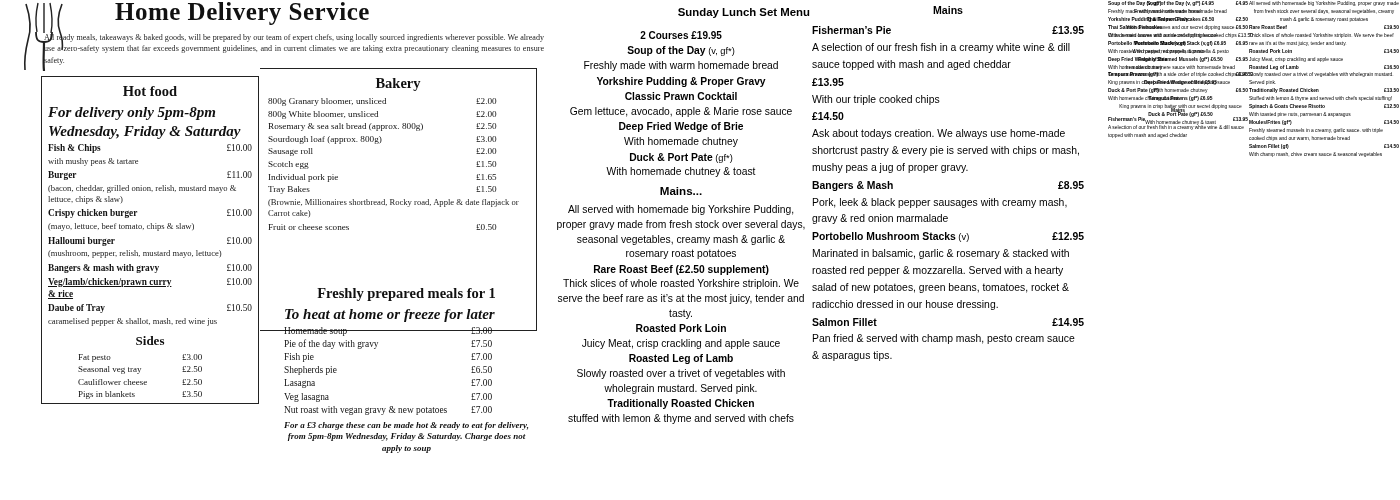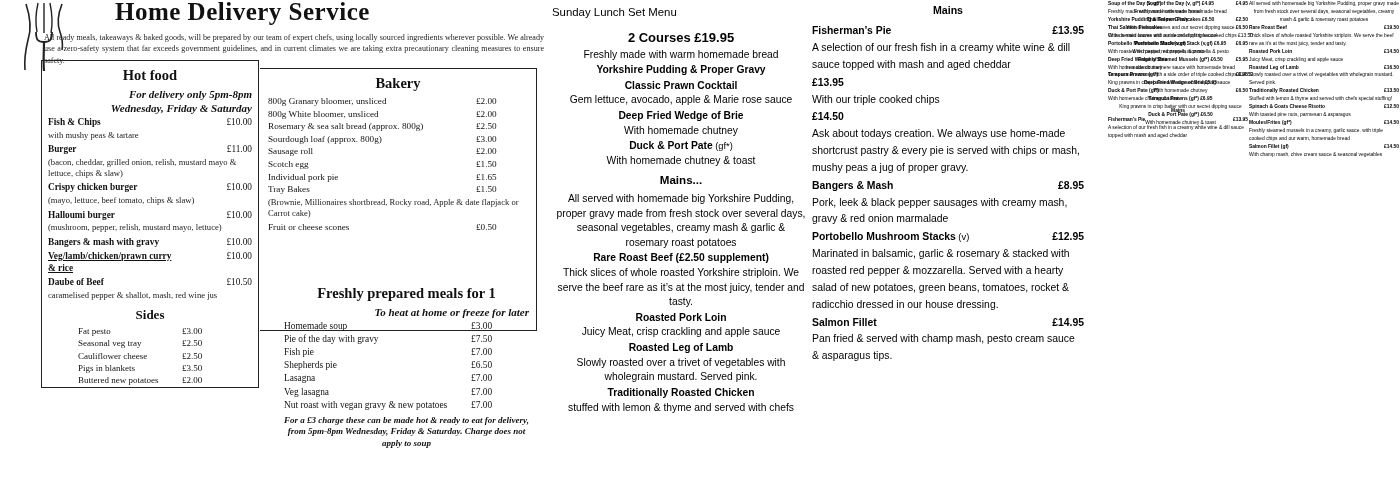--- a/index.html
+++ b/index.html
@@ -13,49 +13,49 @@
 
   
   .flyer{position:absolute;left:0;top:0;width:550px;height:500px;
          font-family:"Liberation Serif",serif;color:#111;}
   .flyer .title{font-size:25px;font-weight:bold;letter-spacing:.5px;
         position:absolute;left:115px;top:-2px;}
   .flyer .intro{position:absolute;left:44px;top:32px;width:500px;font-size:8.1px;
         line-height:1.42;text-align:justify;color:#1c1c1c;}
   .flyer .deco{position:absolute;left:8px;top:0px;width:100px;height:72px;}
 
-  .boxL{position:absolute;left:41px;top:60px;width:218px;height:328px;
+  .boxL{position:absolute;left:41px;top:76px;width:218px;height:328px;
         border:1.4px solid #222;border-top:1.4px solid #222;box-sizing:border-box;
         padding:3px 6px 12px 6px;overflow:hidden;}
   .boxR{position:absolute;left:260px;top:68px;width:277px;height:263px;
         border:1.4px solid #222;border-left:none;box-sizing:border-box;
         padding:3px 8px 0 8px;overflow:hidden;}
   .boxR2{position:absolute;left:260px;top:280px;width:277px;height:220px;
         box-sizing:border-box;padding:2px 8px 0 24px;overflow:hidden;}
 
   .flyer h2{font-size:14.5px;font-weight:bold;text-align:center;margin:3px 0 4px 0;}
   .flyer h3{font-size:13px;font-weight:bold;text-align:center;margin:6px 0 3px 0;}
-  .flyer .sub{font-size:11px;font-weight:bold;font-style:italic;text-align:right;margin:2px 0;}
+  .flyer .sub{font-size:15px;font-weight:bold;font-style:italic;text-align:left;margin:2px 0;}
   .flyer .it{font-size:9.3px;line-height:1.35;margin:1.4px 0;gap:48px;}
   .flyer .it.bold .nm{font-weight:bold;}
   .flyer .desc{font-size:8.6px;line-height:1.3;margin:1px 0 2px 0;color:#1a1a1a;}
   .flyer .sideitem{font-size:9px;margin:2.2px 0;padding-left:30px;}
   .flyer .sideitem .pr{width:70px;text-align:left;}
   .flyer .under .nm{text-decoration:underline;}
   .flyer .note{font-size:9px;font-weight:bold;font-style:italic;text-align:center;line-height:1.3;margin-top:5px;}
   .flyer .bk{font-size:9.2px;margin:2.6px 0;}
   .flyer .bk .pr{width:52px;text-align:left;}
   .flyer .meal{font-size:9.4px;margin:3.1px 0;}
   .flyer .meal .pr{width:58px;text-align:left;}
 
   
   .colC{position:absolute;left:552px;top:0;width:258px;height:500px;
         font-size:10.3px;line-height:1.42;overflow:hidden;}
-  .colC .hd{font-weight:normal;text-align:left;font-size:11.4px;margin:4px 0 0 0;}
-  .colC .hd2{font-weight:bold;text-align:center;font-size:13px;margin:9px 0 0 0;}
+  .colC .hd{font-weight:bold;text-align:right;font-size:11.4px;margin:4px 0 0 0;}
+  .colC .hd2{font-weight:bold;text-align:center;font-size:10px;margin:9px 0 0 0;}
   .colC .dish{font-weight:bold;text-align:center;margin-top:1px;}
   .colC .dd{text-align:center;}
   .colC .sec{font-weight:bold;text-align:center;font-size:11.6px;margin:3px 0 4px;}
   .colC .blk{text-align:center;margin:0 2px;}
   .colC .gf{font-weight:normal;font-size:9.3px;}
 
   
   .colD{position:absolute;left:812px;top:0;width:272px;height:500px;
         font-size:10.4px;line-height:1.62;overflow:hidden;}
   .colD .mainshd{font-weight:bold;text-align:center;font-size:10.6px;margin:2px 0 4px 0;}
@@ -127,21 +127,21 @@
           <div class="desc">(mushroom, pepper, relish, mustard mayo, lettuce)</div>
           <div class="row it bold">
             <span class="nm">Bangers &amp; mash with gravy</span>
             <span class="pr">£10.00</span>
           </div>
           <div class="row it bold under">
             <span class="nm">Veg/lamb/chicken/prawn curry &amp; rice</span>
             <span class="pr">£10.00</span>
           </div>
           <div class="row it bold">
-            <span class="nm">Daube of Beef</span>
+            <span class="nm">Daube of Tray</span>
             <span class="pr">£10.50</span>
           </div>
           <div class="desc">caramelised pepper &amp; shallot, mash, red wine jus</div>
         </div>
 
       <h3>Sides</h3>
       <div id="sides-list">
           <div class="row sideitem">
             <span class="nm">Fat pesto</span>
             <span class="pr">£3.00</span>
@@ -254,20 +254,21 @@
           </div>
         </div>
       <div class="note">For a £3 charge these can be made hot &amp; ready to eat for  delivery, from 5pm-8pm Wednesday, Friday &amp; Saturday. Charge does not apply to soup</div>
     </div>
   </div>
 
   <div class="colC">
     <div class="hd">Sunday Lunch Set Menu</div>
     <div class="hd2">2 Courses £19.95</div>
     <div id="sunday-starters">
+        <div class="dish">Soup of the Day<span class="gf"> (v, gf*)</span></div>
         <div class="dd">Freshly made with warm homemade bread</div>
         <div class="dish">Yorkshire Pudding &amp; Proper Gravy</div>
         <div class="dish">Classic Prawn Cocktail</div>
         <div class="dd">Gem lettuce, avocado, apple &amp; Marie rose sauce</div>
         <div class="dish">Deep Fried Wedge of Brie</div>
         <div class="dd">With homemade chutney</div>
         <div class="dish">Duck &amp; Port Pate<span class="gf"> (gf*)</span></div>
         <div class="dd">With homemade chutney &amp; toast</div>
       </div>
     <div class="sec">Mains...</div>

